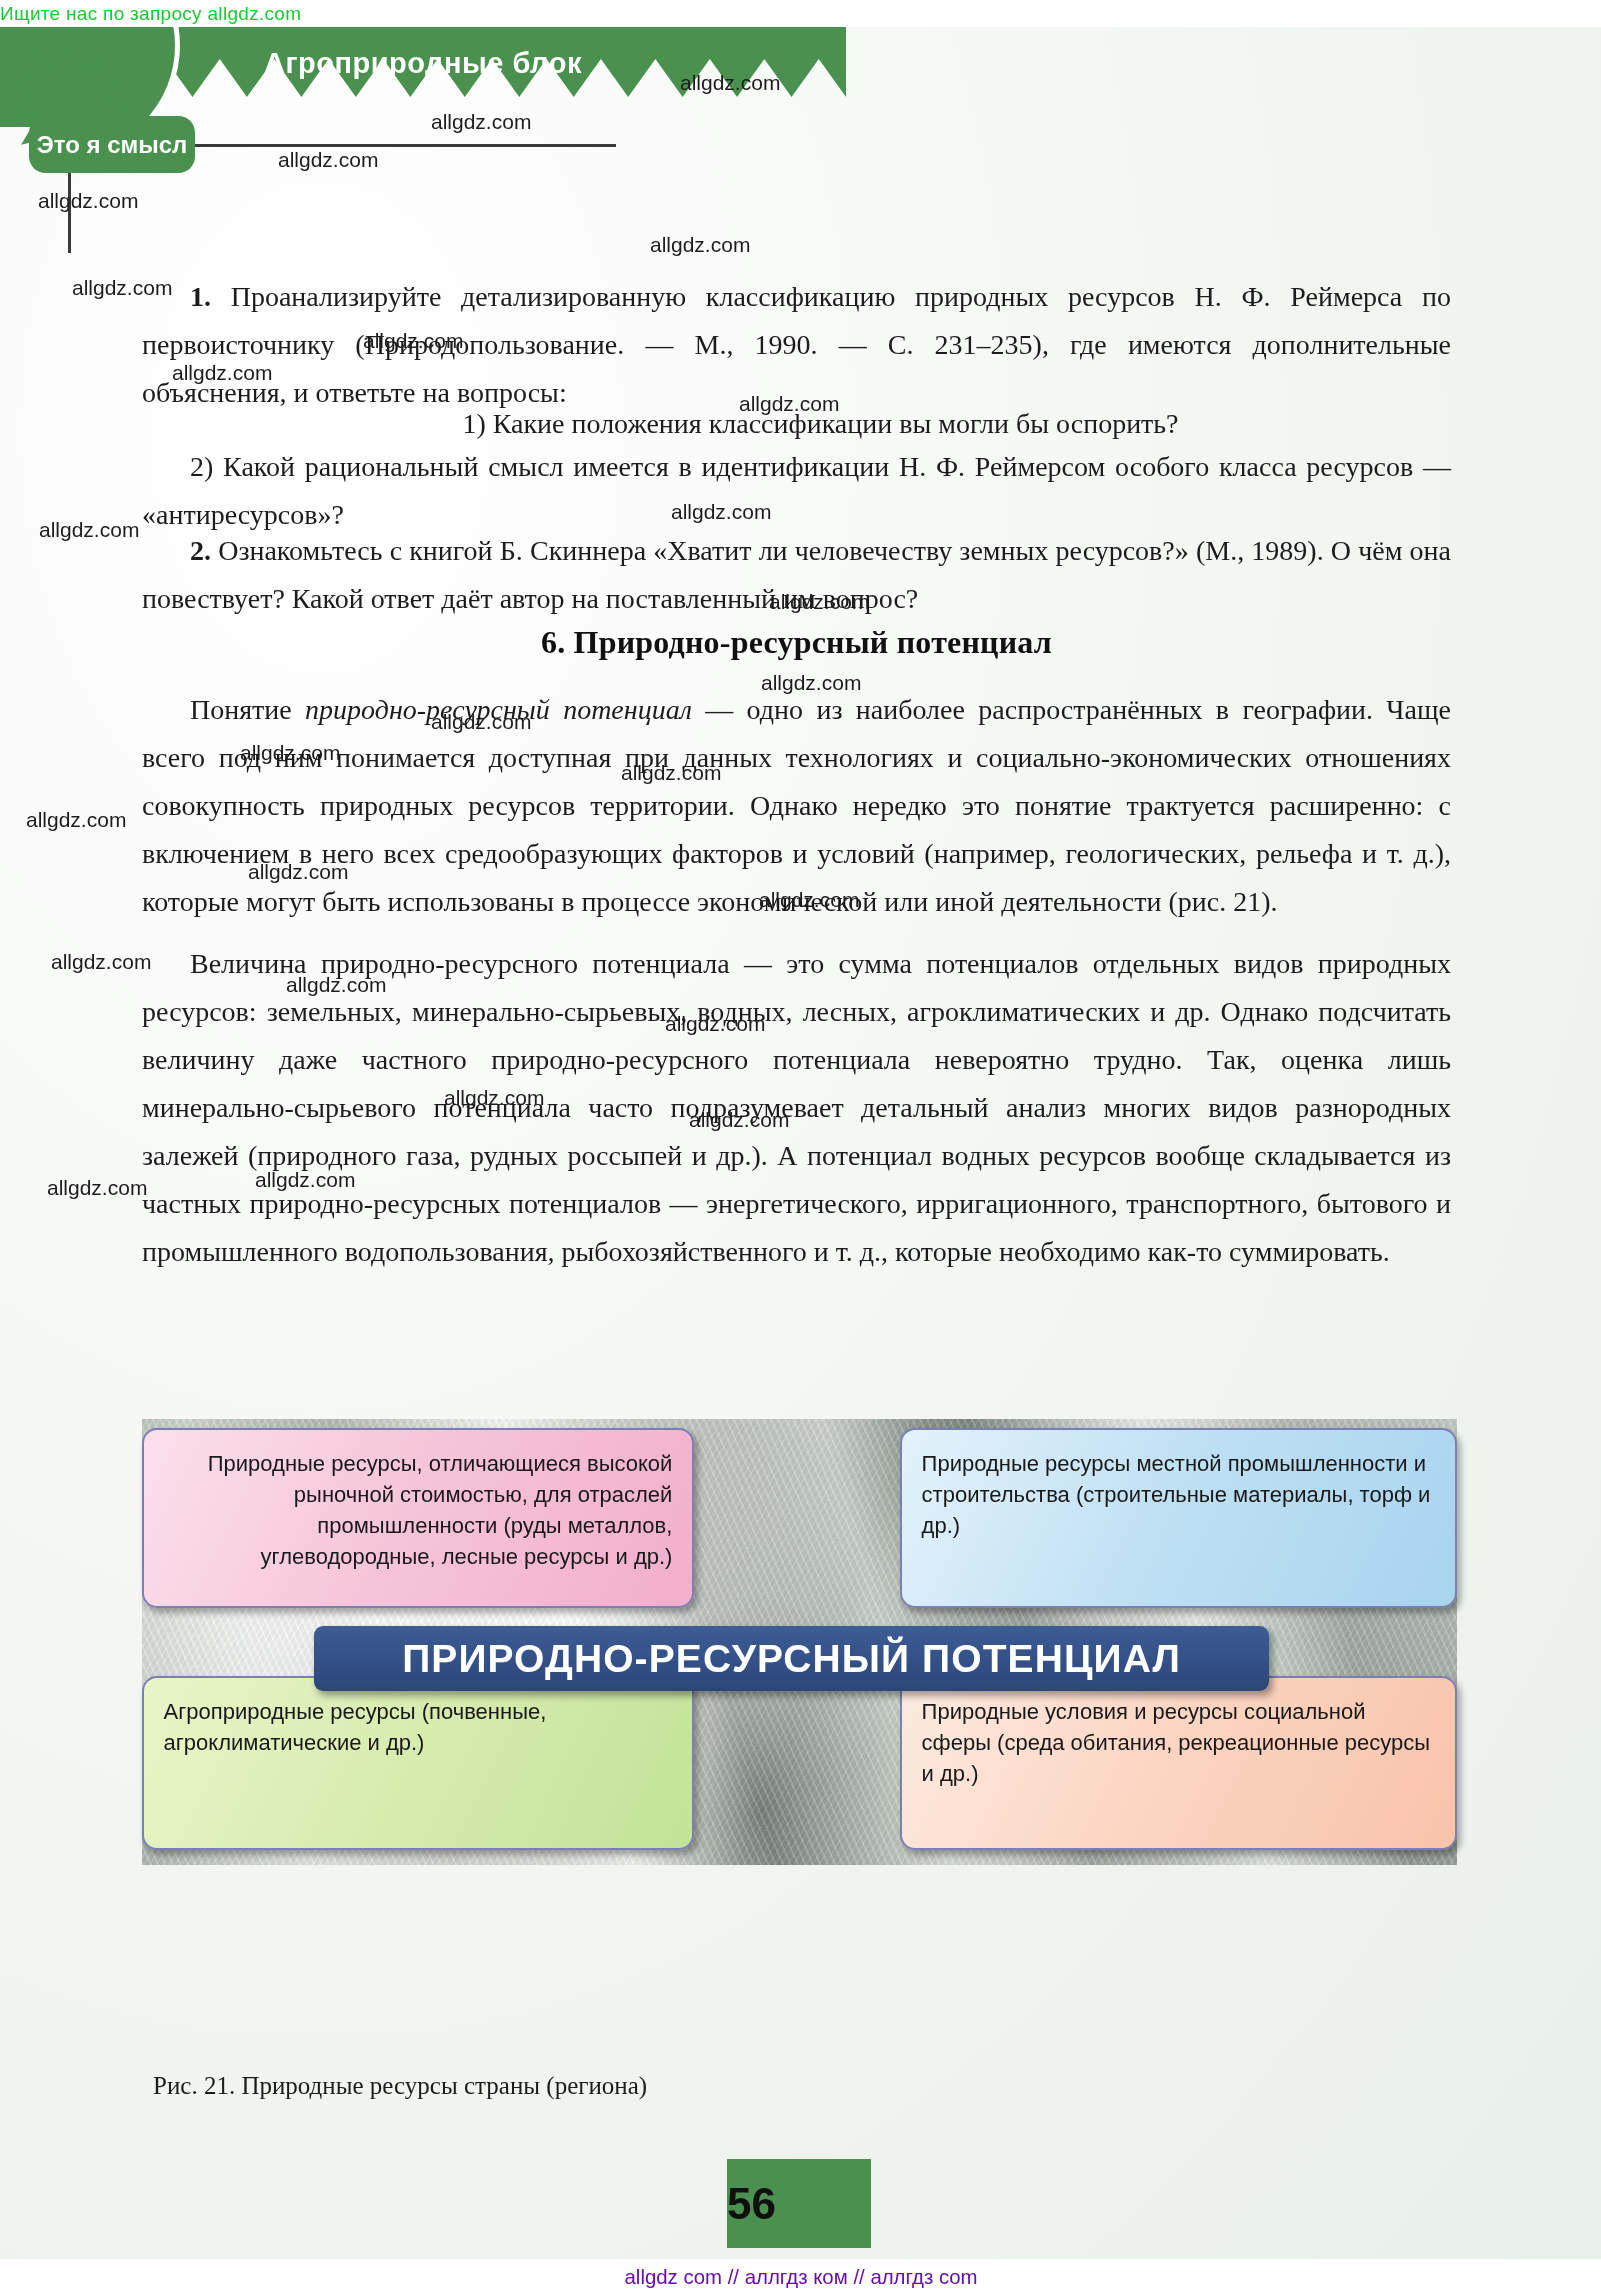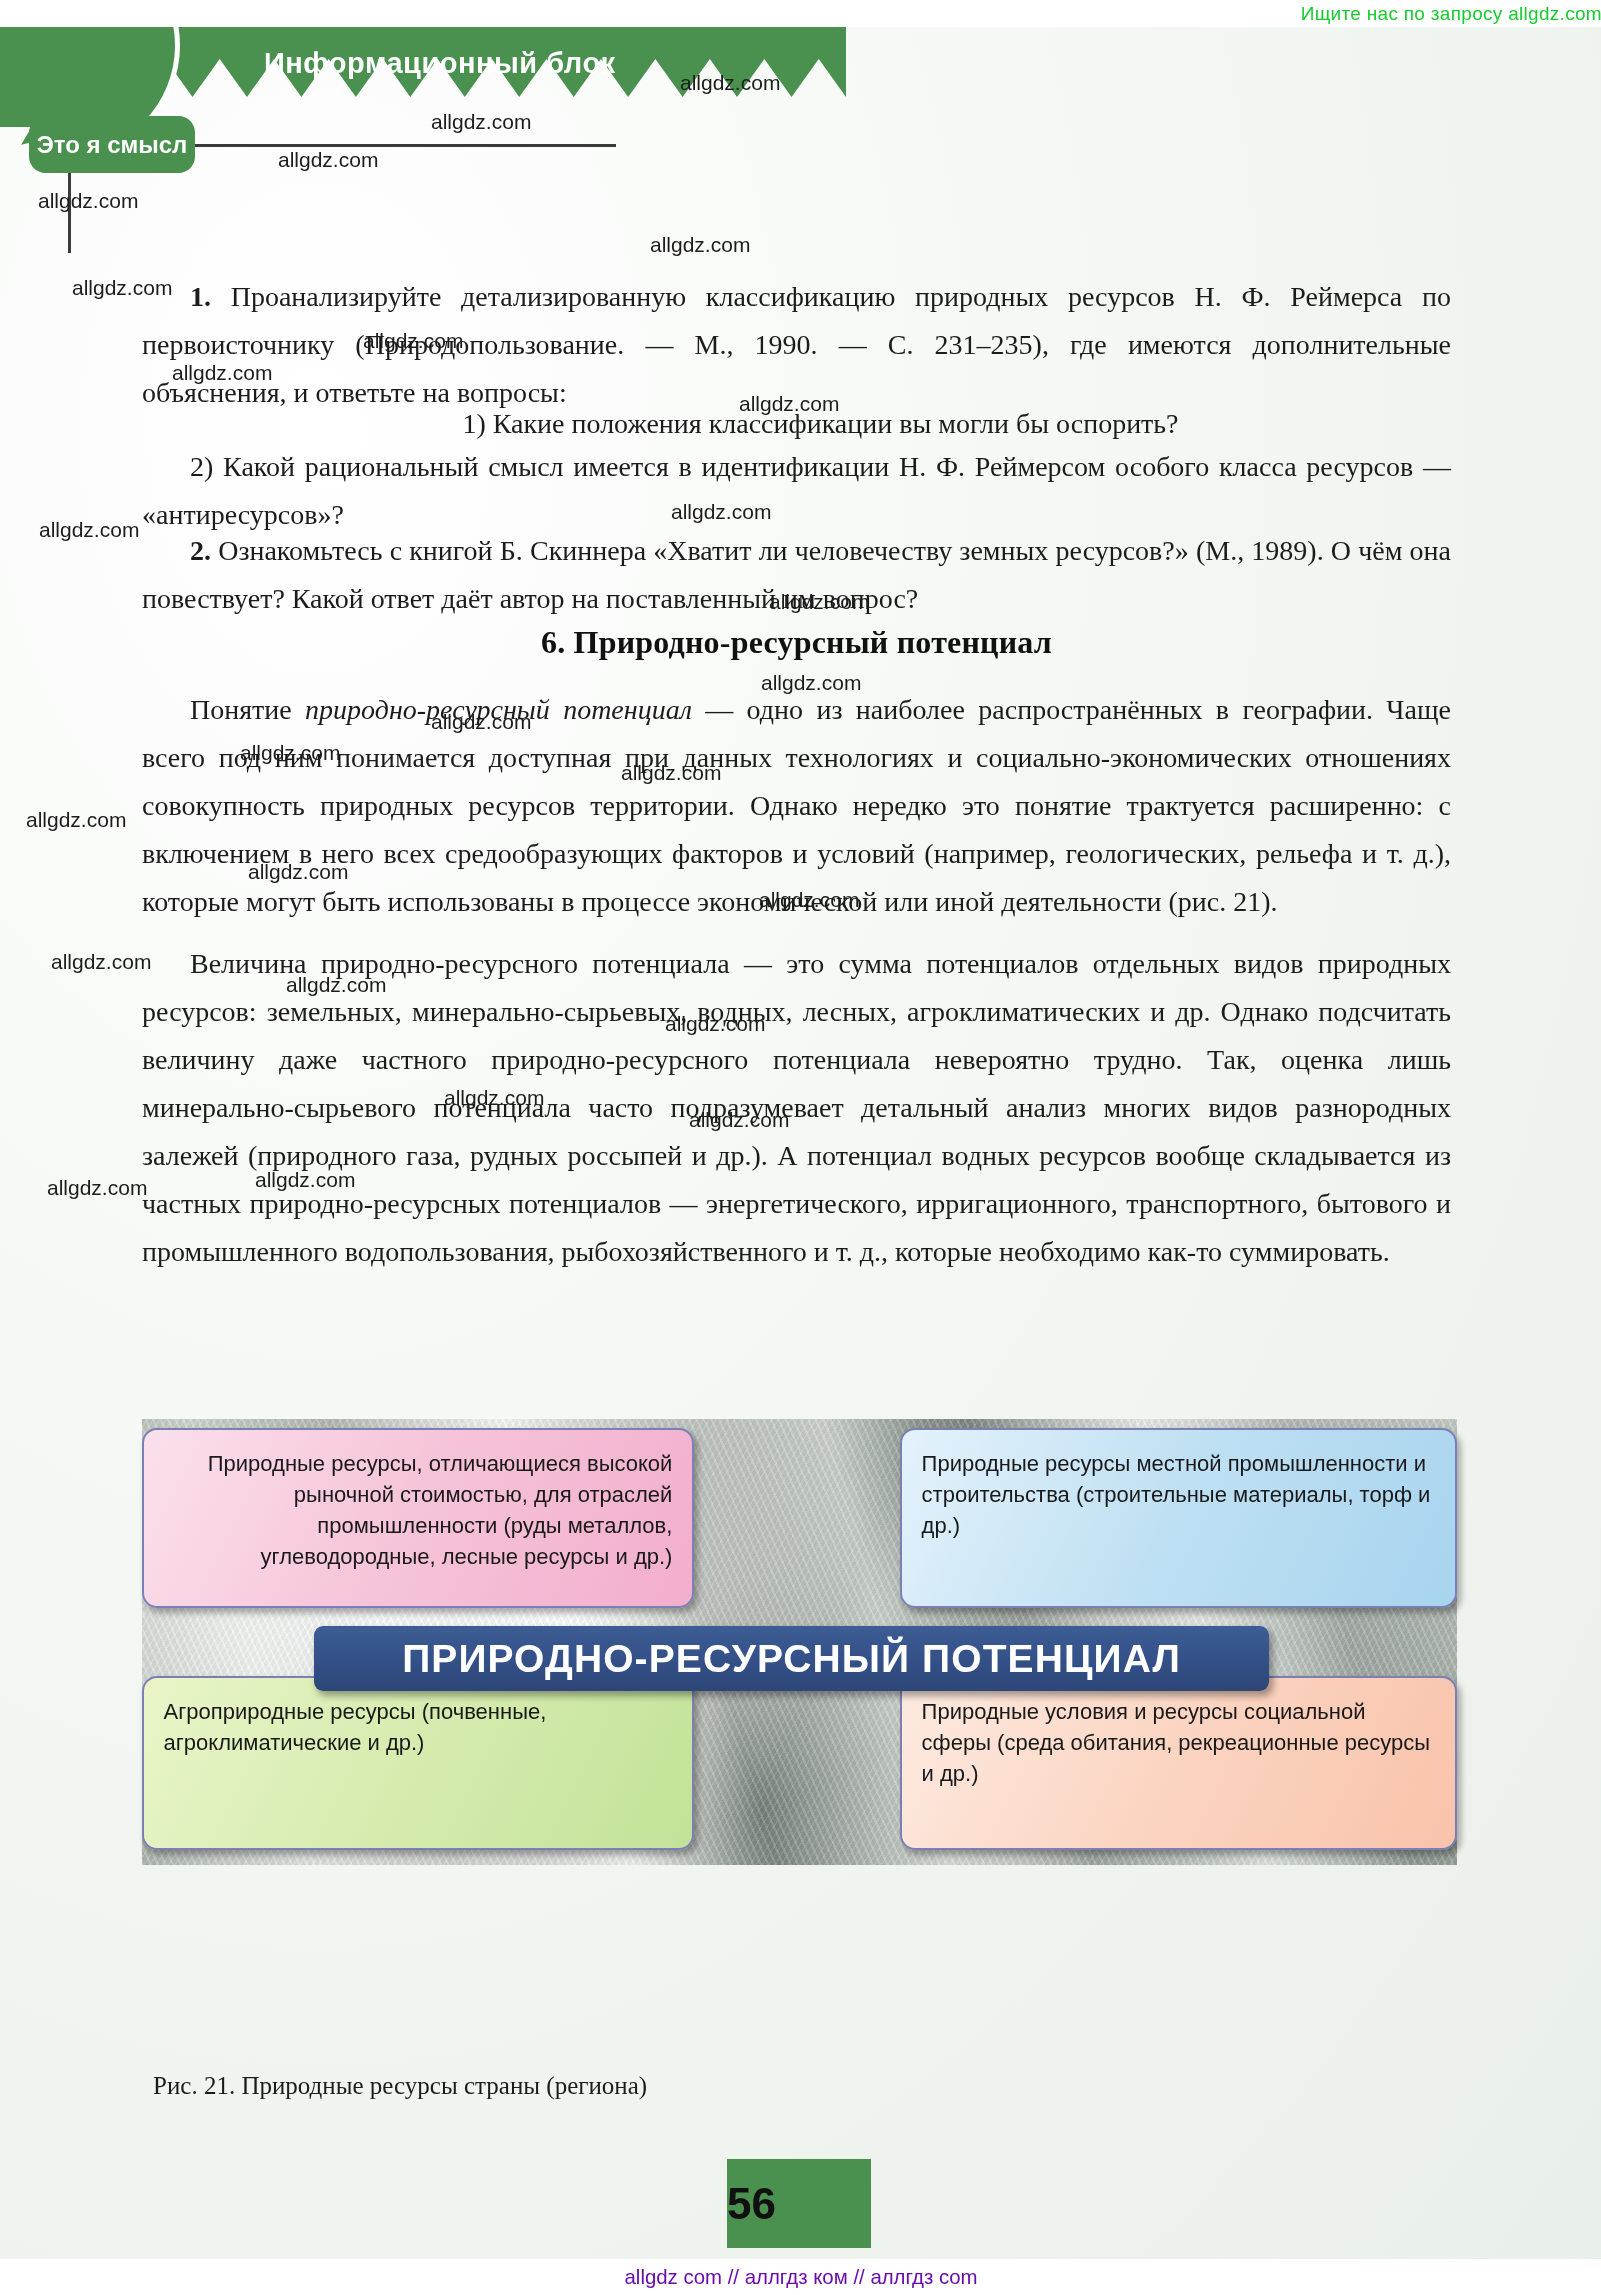--- a/index.html
+++ b/index.html
@@ -15,21 +15,21 @@
     overflow: hidden;
     font-family: "Liberation Serif", "DejaVu Serif", serif;
   }
 
   
   .wm-top {
     position: absolute;
     top: 0; left: 0; right: 0;
     height: 27px;
     background: #ffffff;
-    text-align: right;
+    text-align: left;
     color: #17cc2e;
     font-family: "Liberation Sans", sans-serif;
     font-size: 19px;
     line-height: 27px;
     letter-spacing: 0.3px;
     z-index: 60;
   }
   .wm-bottom {
     position: absolute;
     bottom: 0; left: 0; right: 0;
@@ -296,21 +296,21 @@
 <div class="page">
 
   <div class="wm-top">Ищите нас по запросу allgdz.com</div>
 
   <div class="paper">
 
     <div class="ribbon">
       <div class="ribbon-green"></div>
       <div class="ribbon-circle"></div>
     </div>
-    <div class="ribbon-title">Информационный блок</div>
+    <div class="ribbon-title">Агроприродные блок</div>
     <div class="star"></div>
     <div class="stem"></div>
     <div class="badge-line"></div>
     <div class="badge">Это я смысл</div>
 
     <div class="col" style="top:246px;">
       <p class="body"><span class="indent"></span><span class="num">1.</span><span> Проанализируйте детализированную классификацию природных ресурсов Н. Ф. Реймерса по первоисточнику (Природопользование. — М., 1990. — С. 231–235), где имеются дополнительные объяснения, и ответьте на вопросы:</span></p>
     </div>
 
     <div class="col" style="top:373px;">

